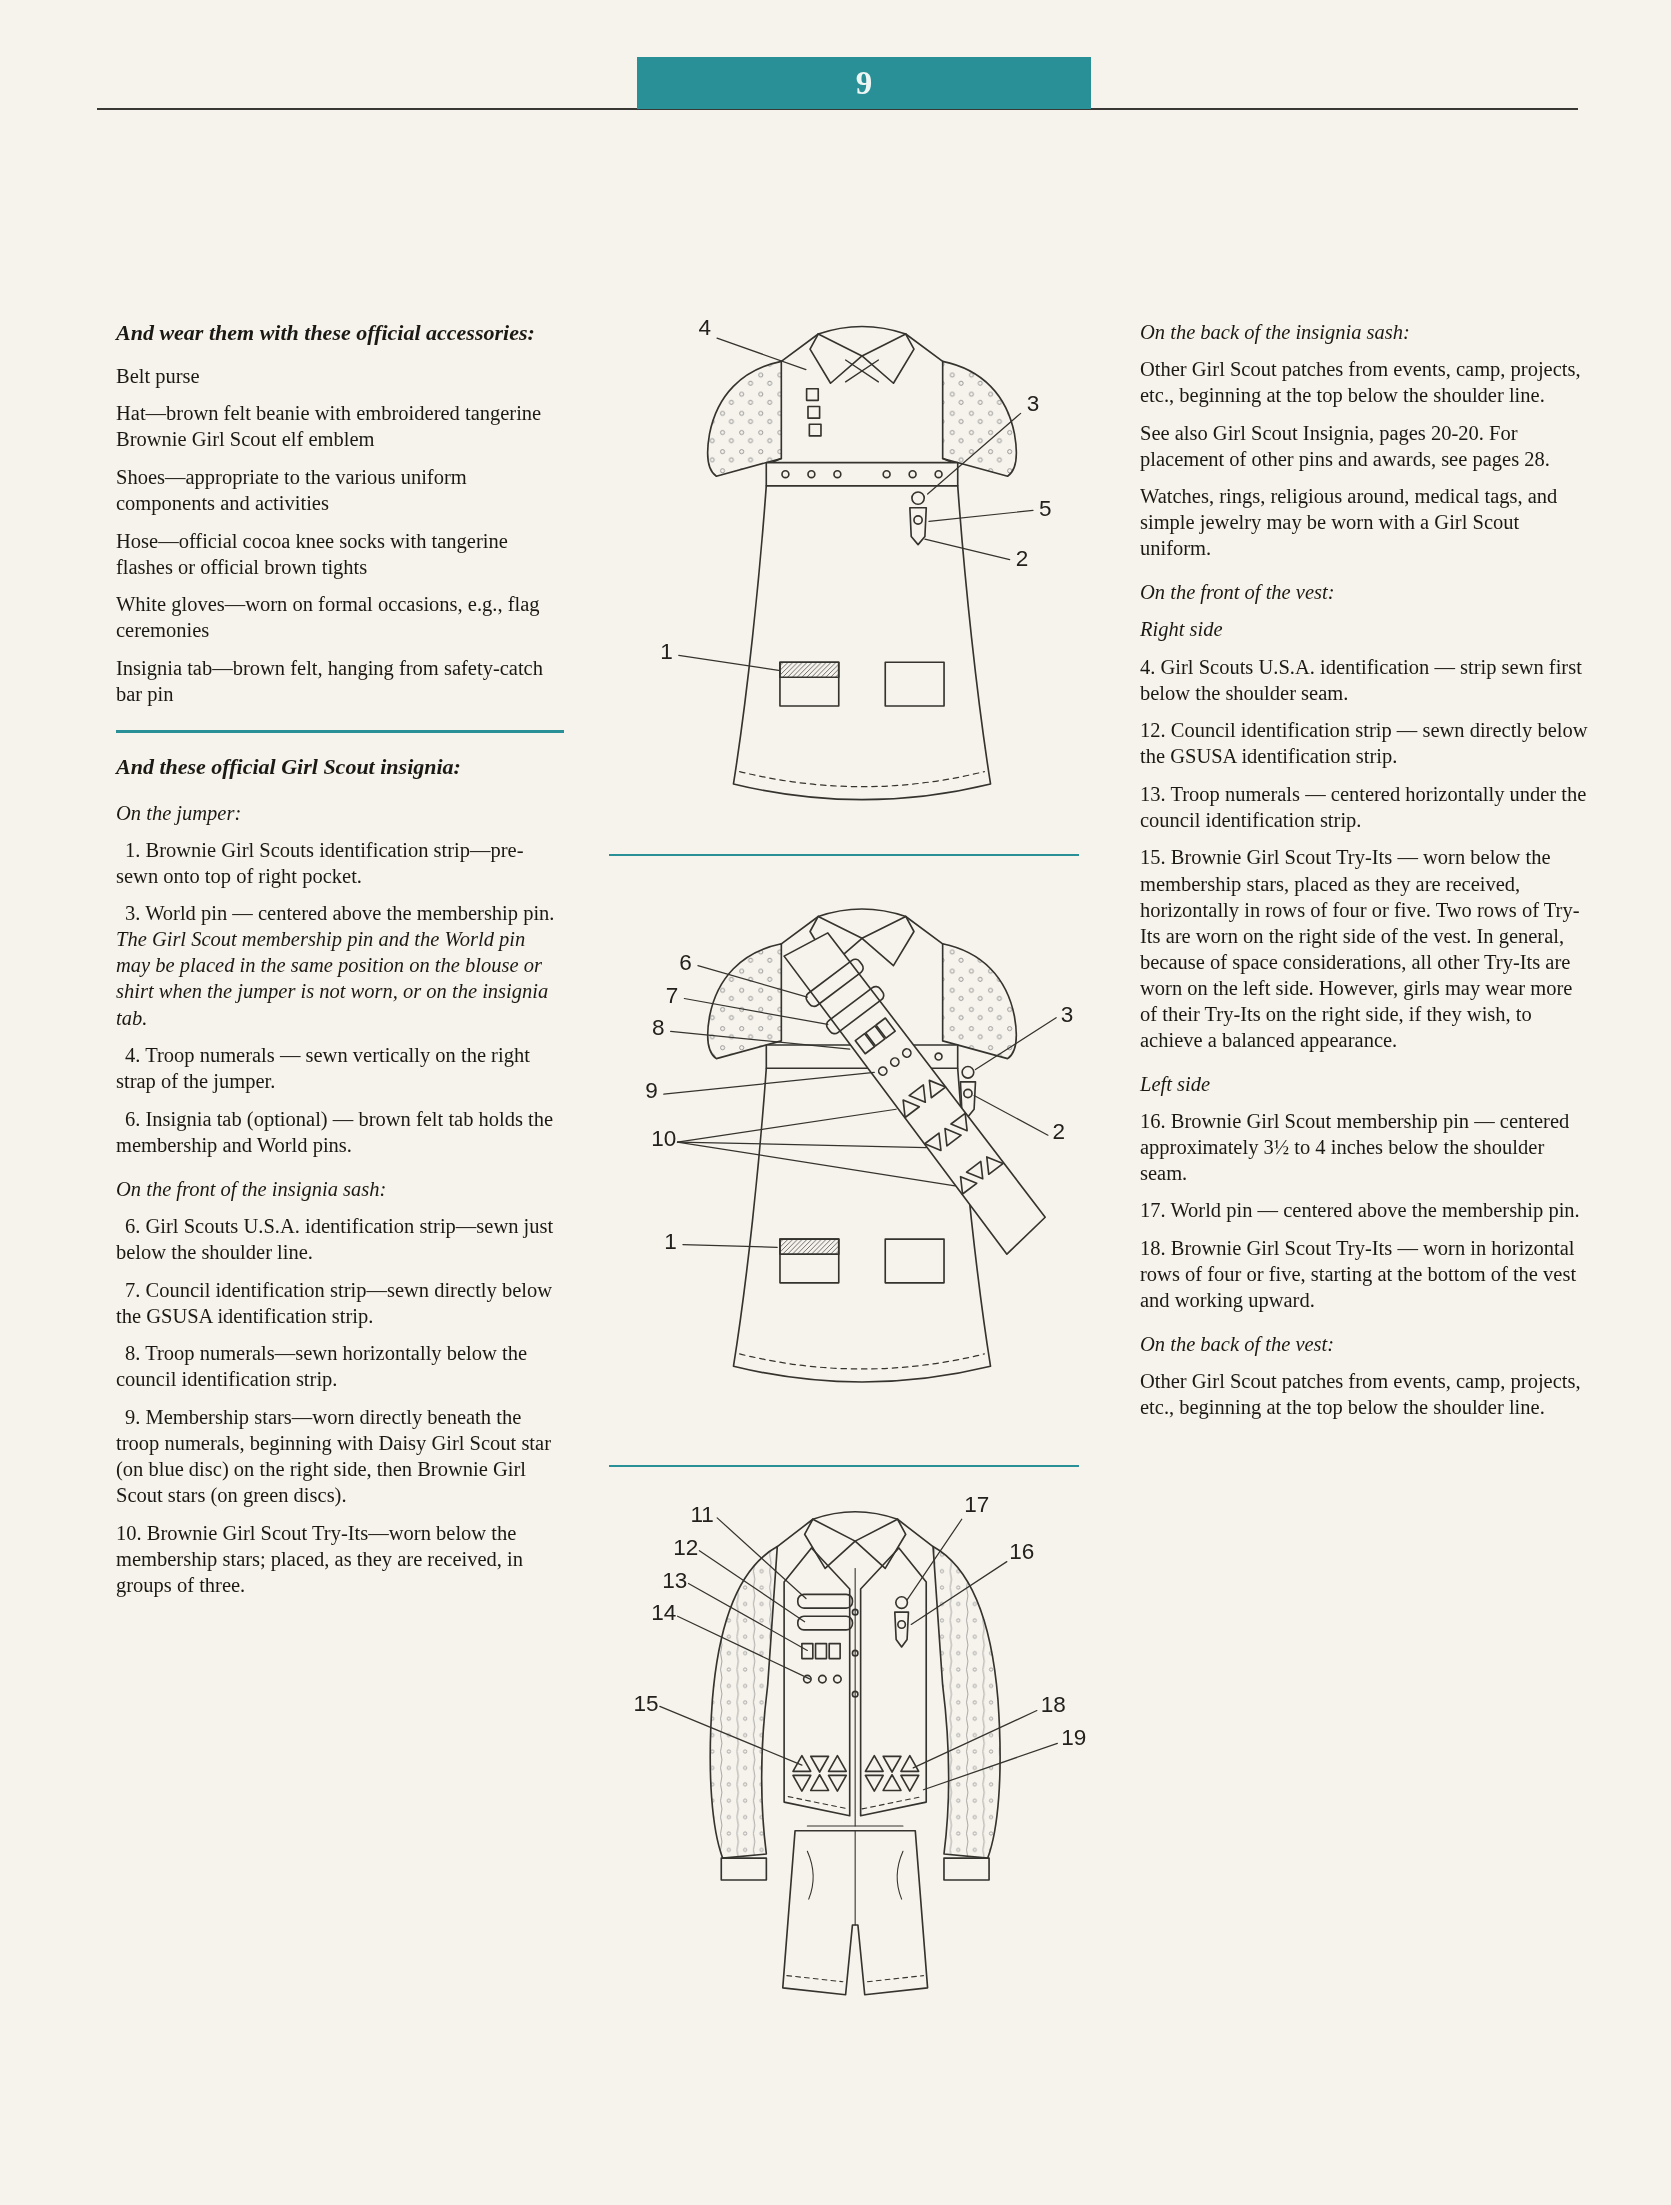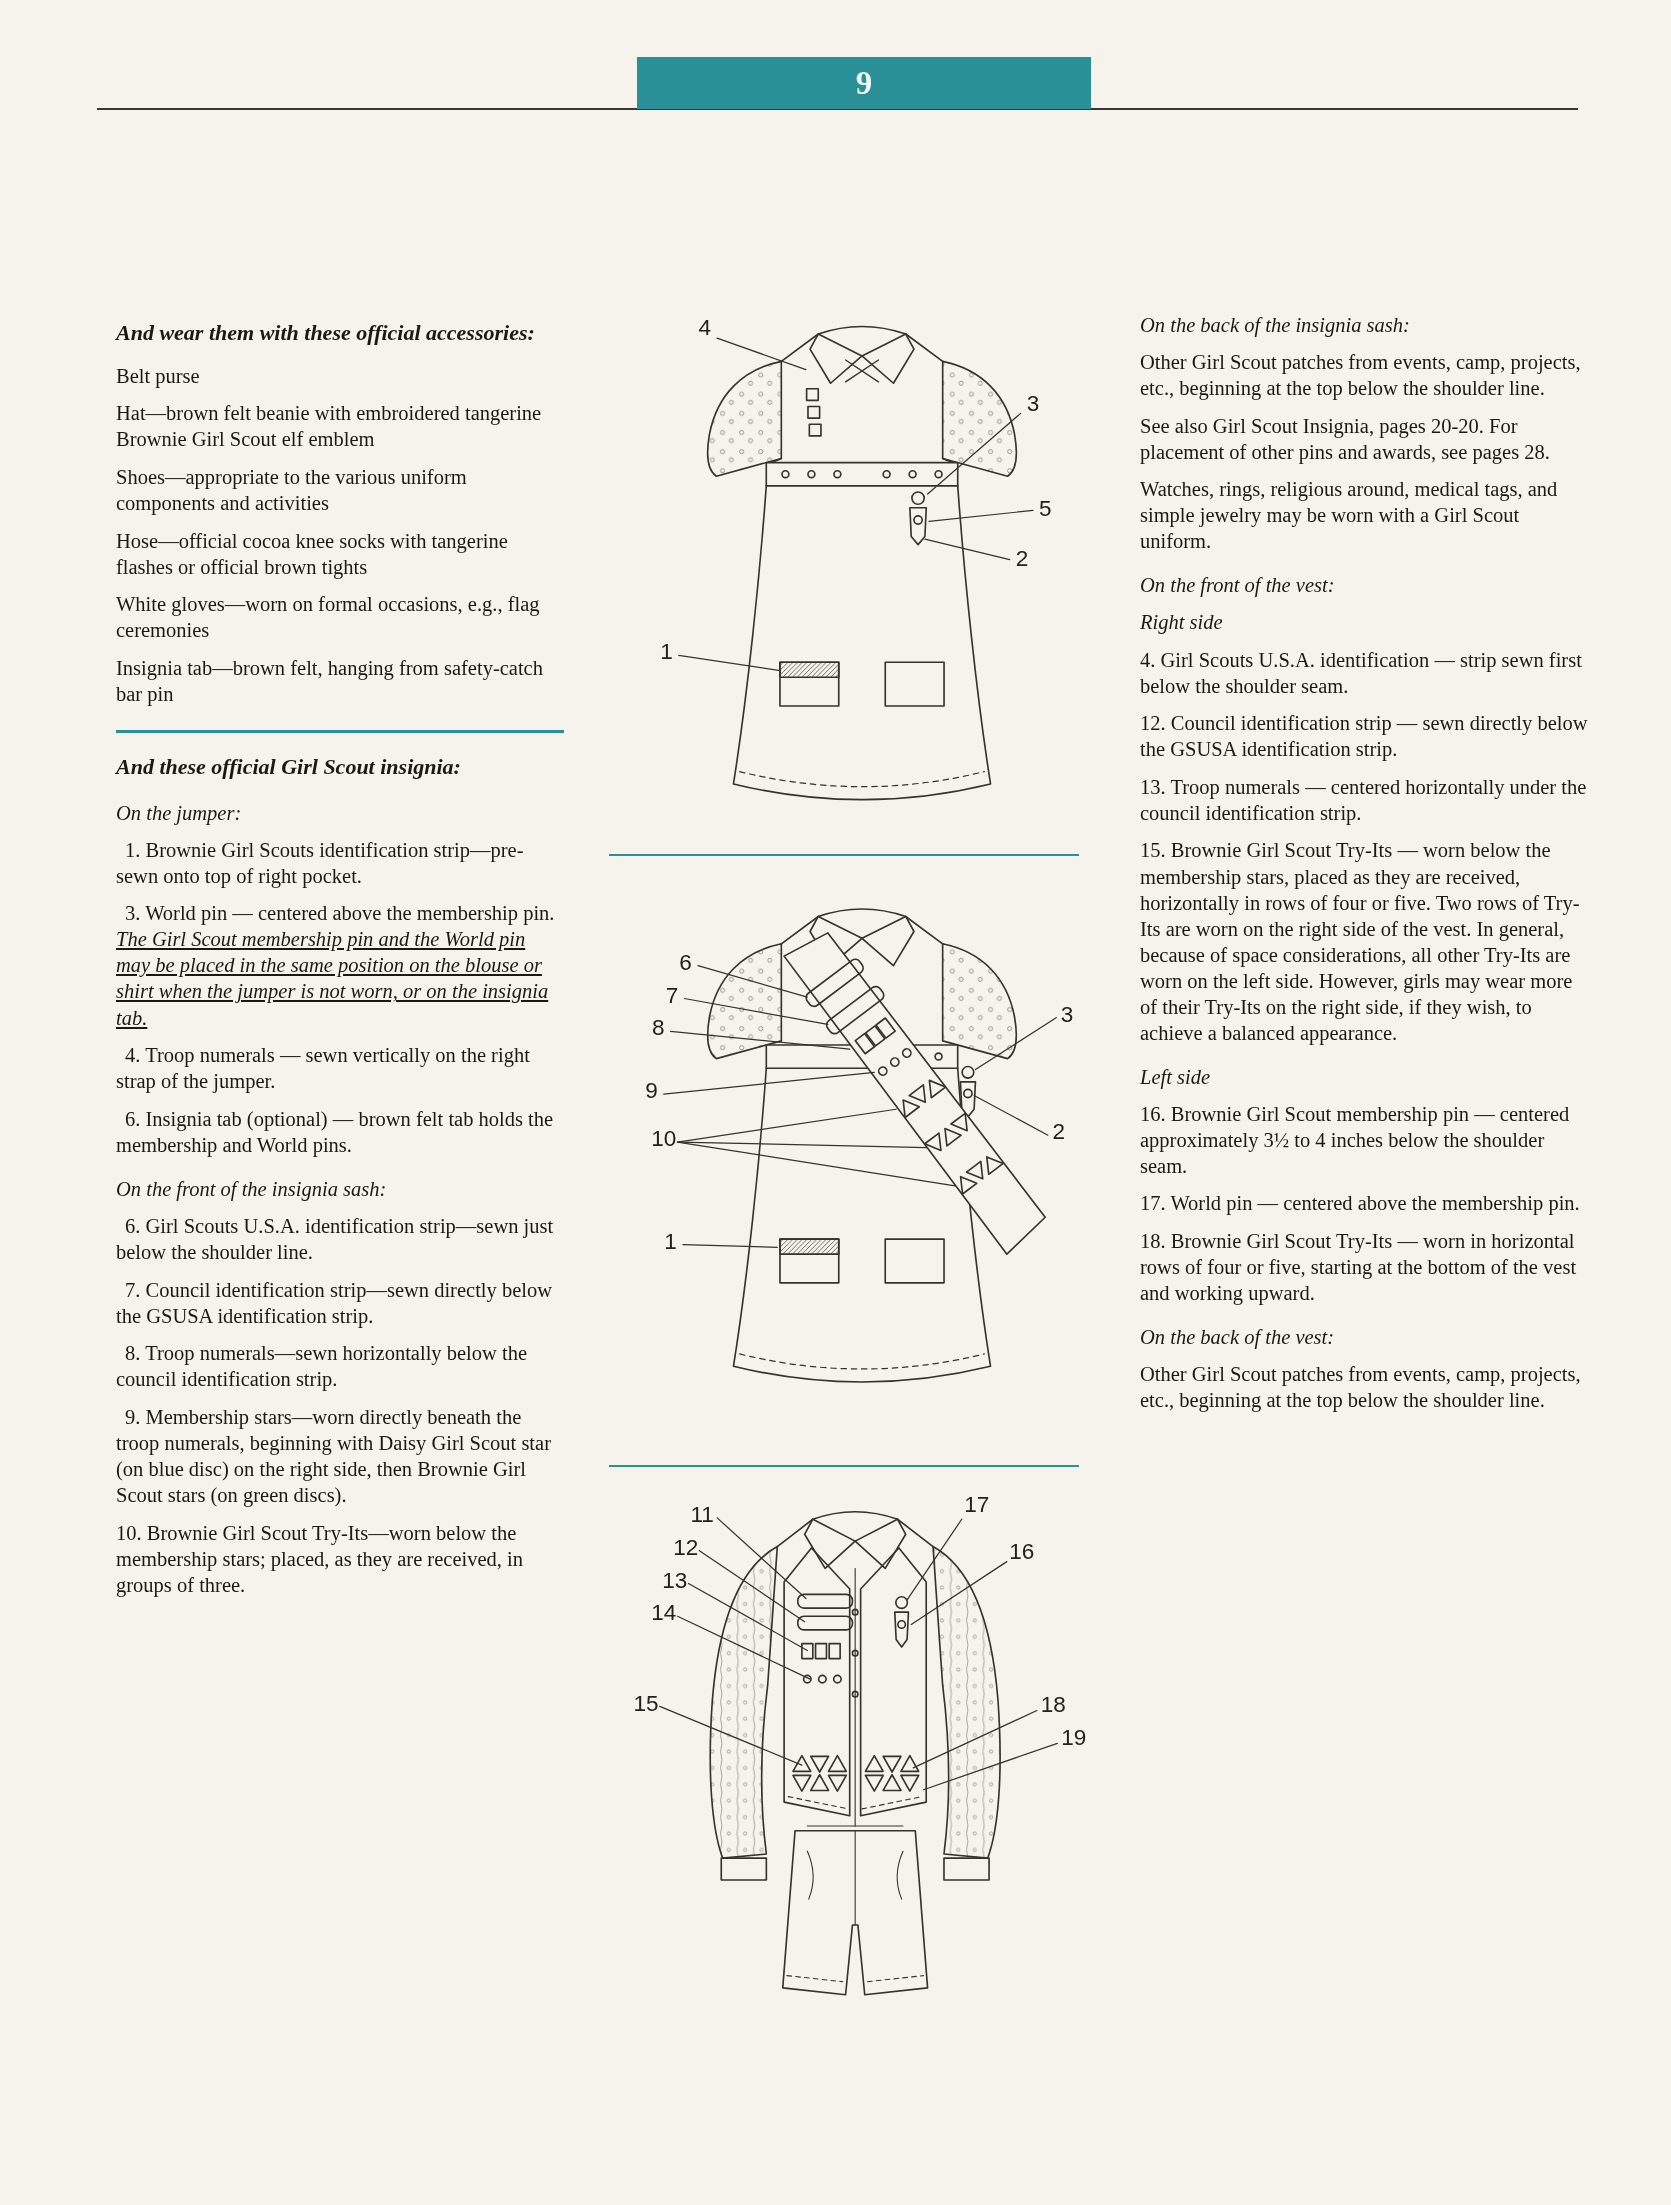--- a/index.html
+++ b/index.html
@@ -10,27 +10,27 @@
   }
   .top-rule { position:absolute; left:97px; top:108px; width:1481px; height:2.1px; background:#3a3835; }
   .page-number-bar {
     position:absolute; left:637px; top:57px; width:454px; height:52px;
     background:#2a9097; display:flex; align-items:center; justify-content:center;
   }
   .page-number { font-size:33px; font-weight:700; color:#eef6f4; }
   .col { position:absolute; }
   .col-left  { left:116px;  top:319px; width:448px; }
   .col-mid   { left:602px;  top:293px; width:520px; }
-  .col-right { left:1140px; top:312px; width:450px; }
+  .col-right { left:1140px; top:319px; width:450px; }
   .head { font-size:22px; font-weight:700; font-style:italic; line-height:1.3; margin:0 0 15px 0; }
   p { font-size:20.5px; line-height:1.27; margin:0 0 11.6px 0; }
   .subhead { font-style:italic; margin:18px 0 11px 0; }
   .num { text-indent:9px; }
   .num.flush, .col-right .num { text-indent:0; }
-  .ital { font-style:italic;text-decoration:underline; }
+  .ital { font-style:italic; }
   .teal-rule { height:2.7px; background:#2a9097; margin:23px 0 20.5px 0; }
   .mid-rule  { width:470px; height:2.7px; background:#2a9097; margin:13.7px 0 13.7px 6.8px; }
   .fig { position:relative; width:520px; }
   .fig svg { display:block; }
   .co { font-family:"Liberation Sans","DejaVu Sans",sans-serif; font-size:33px; fill:#23211d; text-anchor:middle; }
 </style>
 </head>
 <body>
 
 <div class="top-rule"></div>

